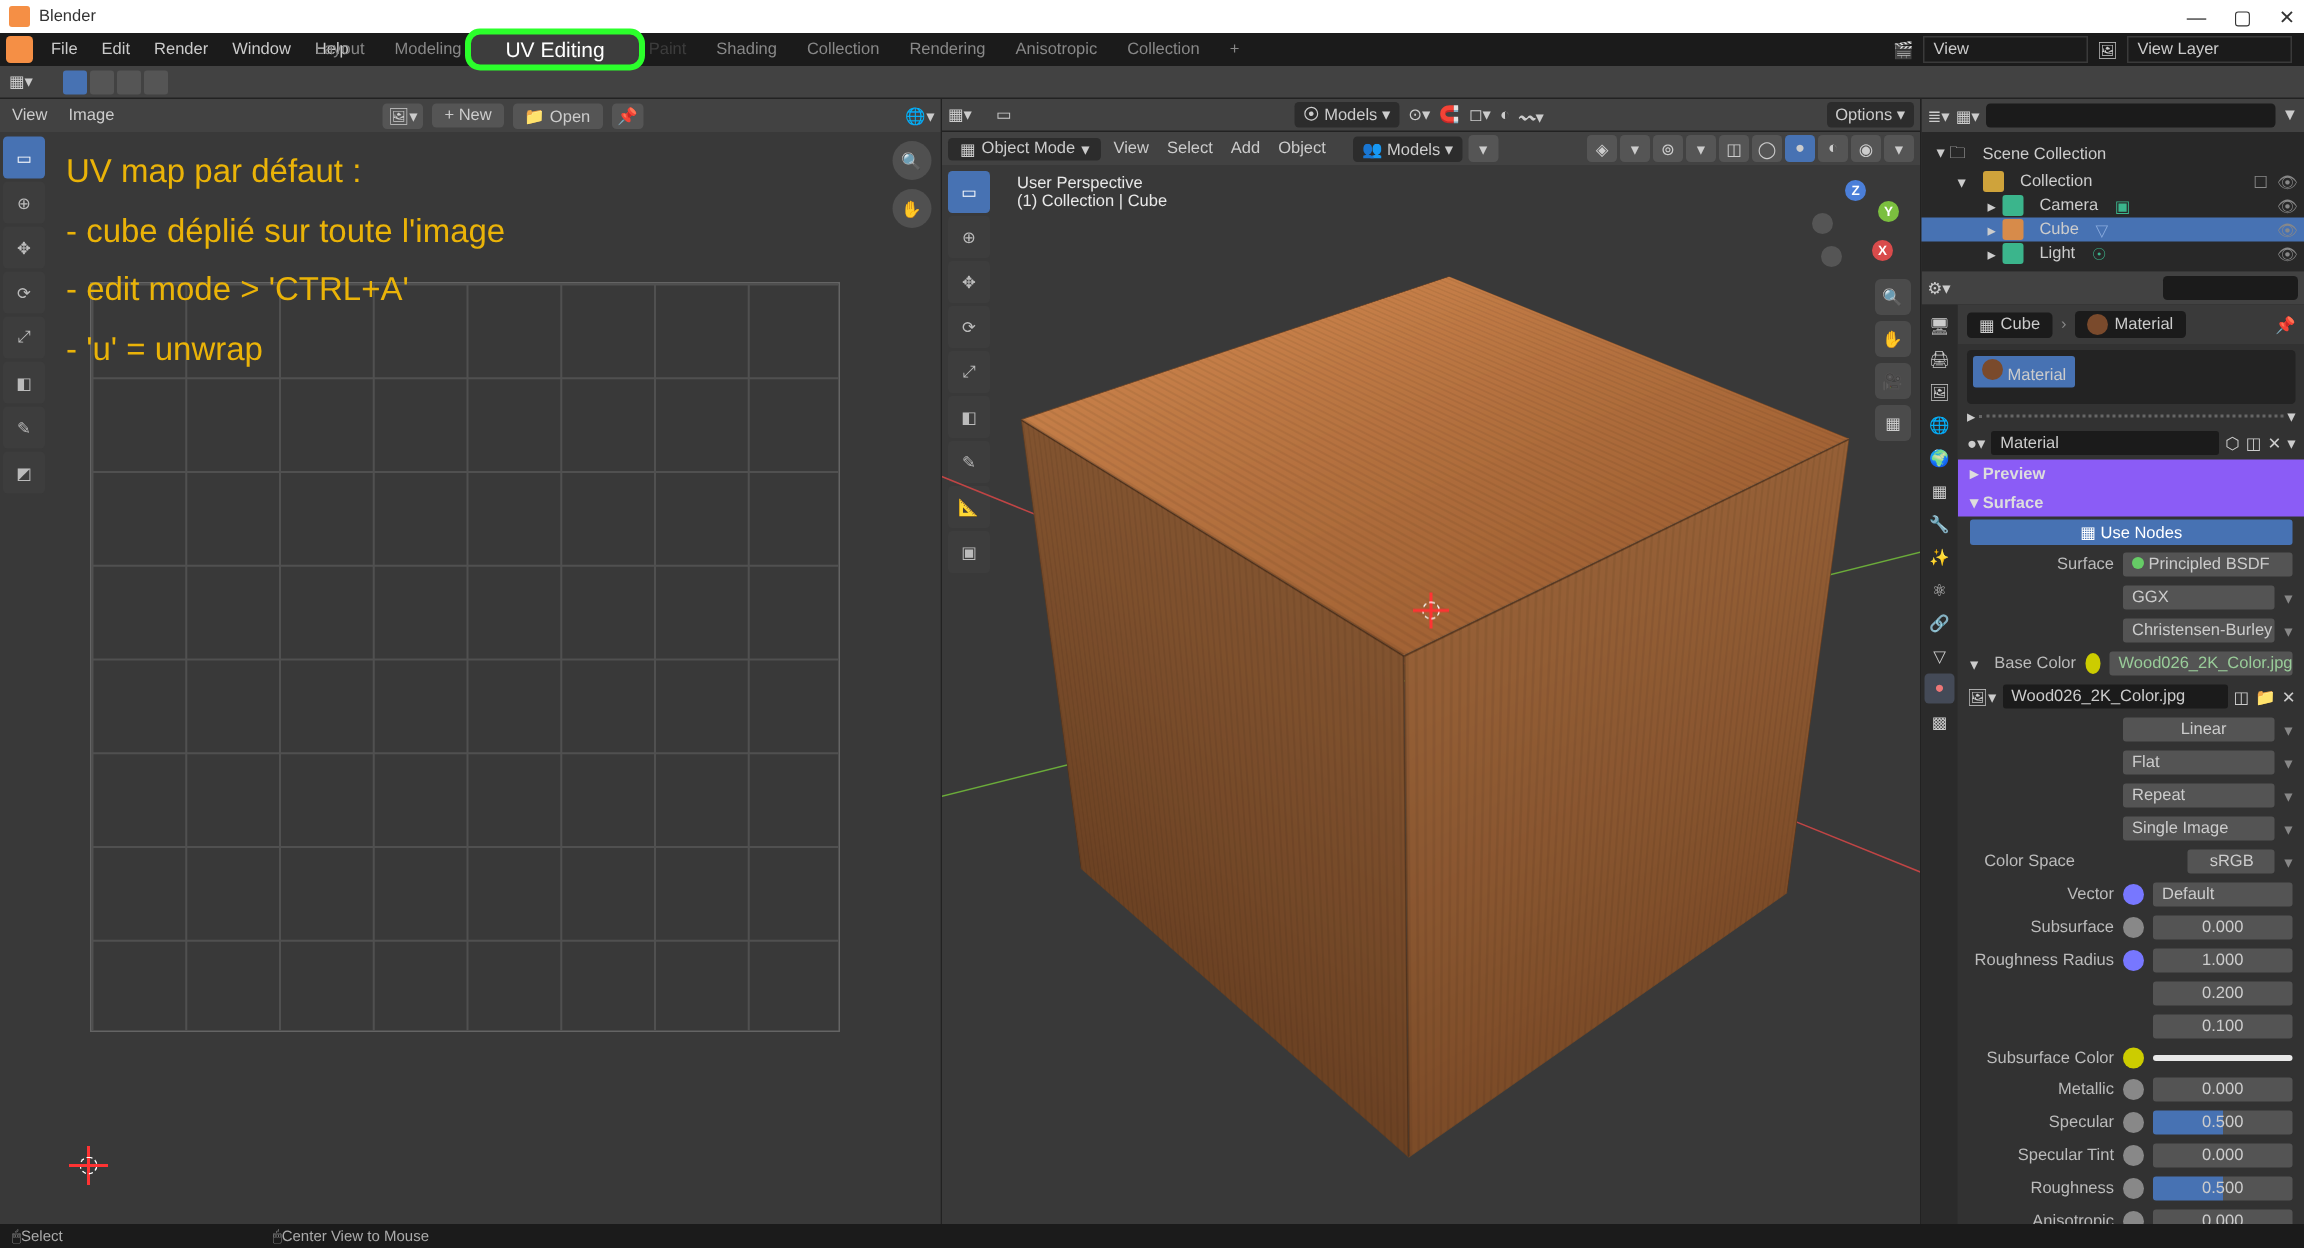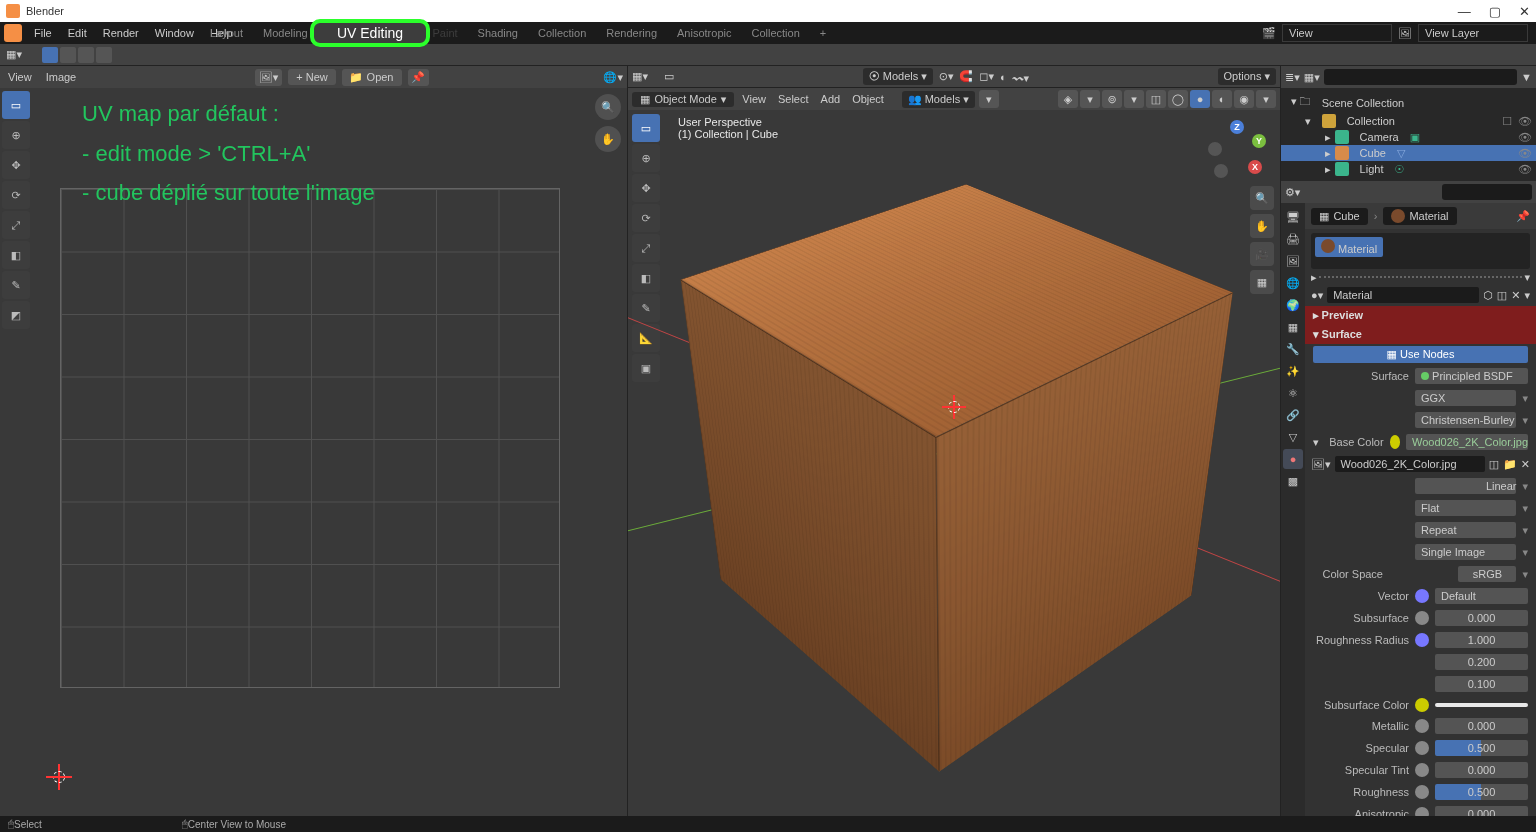--- a/index.html
+++ b/index.html
@@ -24,21 +24,21 @@
 .uv-header { background:#424242; height:22px; display:flex; align-items:center; padding:0 4px; gap:6px;}
 .uv-header .btn { background:#555; padding:2px 8px; border-radius:3px;}
 .uv-header .btn.sm { padding:2px 4px;}
 .uv-header .mitem { padding:0 4px; }
 .uv-body { flex:1; position:relative; background:#393939;}
 .uv-sidebar { position:absolute; left:2px; top:3px; width:28px; display:flex; flex-direction:column; gap:2px;}
 .uv-sidebar .tool { height:28px; background:#3d3d3d; border-radius:3px; display:flex; align-items:center; justify-content:center; color:#bbb;}
 .uv-sidebar .tool.active { background:#4772b3; color:#fff;}
 .uv-grid { position:absolute; left:60px; top:100px; width:500px; height:500px; border:1px solid #646464;}
 .uv-grid::before { content:""; position:absolute; inset:0; background-image:linear-gradient(#505050 1px, transparent 1px), linear-gradient(90deg,#505050 1px, transparent 1px); background-size:62.5px 62.5px;}
-.annot { position:absolute; font:22px/1.8 "Comic Sans MS", cursive; color:#22c55e; left:44px; top:6px; z-index:30;margin-left:38px;}
+.annot { position:absolute; font:22px/1.8 "Comic Sans MS", cursive; color:#eab308; left:44px; top:6px; z-index:30;}
 .cursor2d { position:absolute; left:46px; top:676px; width:26px; height:26px;}
 .cursor2d:before, .cursor2d:after { content:""; position:absolute; background:#f33;}
 .cursor2d:before { left:12px; top:0; width:2px; height:26px;}
 .cursor2d:after { top:12px; left:0; height:2px; width:26px;}
 .cursor2d .ring { position:absolute; left:7px; top:7px; width:12px; height:12px; border:1px dashed #fff; border-radius:50%;}
 .nav-dots { position:absolute; right:6px; top:6px; display:flex; flex-direction:column; gap:6px;}
 .nav-dots .d { width:26px; height:26px; background:#505050; border-radius:50%; display:flex; align-items:center; justify-content:center;}
 
 .vp-panel { flex:1; display:flex; flex-direction:column; position:relative;}
 .vp-header { background:#424242; height:22px; display:flex; align-items:center; padding:0 4px; gap:4px;}
@@ -96,21 +96,21 @@
 .prop-body { flex:1; overflow:auto; font-size:11px;}
 .prop-body .hdr { display:flex; align-items:center; padding:4px 6px; background:#3a3a3a; gap:6px;}
 .prop-body .pill { background:#1b1b1b; border-radius:3px; padding:2px 8px; display:flex; align-items:center; gap:4px;}
 .mat-list { background:#232323; margin:4px 6px 2px 6px; padding:4px; border-radius:3px; min-height:36px;}
 .mat-list .sel { background:#4772b3; border-radius:2px; padding:2px 6px; display:inline-block;}
 .panelrow { display:flex; align-items:center; padding:3px 8px; gap:6px;}
 .panelrow .lbl { width:96px; text-align:right; color:#bbb;}
 .val { background:#545454; border-radius:2px; padding:2px 0; flex:1; text-align:center;}
 .valblue { background:linear-gradient(to right,#4772b3 50%, #545454 50%);}
 .btn-wide { background:#4772b3; color:#fff; text-align:center; border-radius:2px; padding:2px 0; margin:2px 8px;}
-.section { background:#7f1d1d; padding:3px 8px; color:#ddd; font-weight:600;}
+.section { background:#8b5cf6; padding:3px 8px; color:#ddd; font-weight:600;}
 .browse { display:flex; align-items:center; gap:4px; padding:3px 6px;}
 .browse .pathfield { background:#1b1b1b; flex:1; border-radius:2px; padding:2px 6px;}
 .swatch { width:14px; height:14px; border-radius:50%; display:inline-block;}
 .dotlink { color:#9c9;}
 
 .statusbar { position:absolute; left:0; right:0; bottom:0; height:16px; background:#1b1b1b; color:#aaa; font-size:10px; display:flex; align-items:center; padding:0 8px;}
 .statusbar .right { margin-left:auto;}
 .opt-pill { background:#2c2c2c; border-radius:3px; padding:2px 6px;}
 .vdrop { color:#888;}
 </style>
@@ -195,22 +195,23 @@
         <div class="tool">✥</div>
         <div class="tool">⟳</div>
         <div class="tool">⤢</div>
         <div class="tool">◧</div>
         <div class="tool">✎</div>
         <div class="tool">◩</div>
       </div>
       <div class="uv-grid"></div>
       <div class="annot">
         <div>UV map par défaut :</div>
+        <div>- cube déplié sur toute l'image</div>
         <div>- edit mode &gt; 'CTRL+A'</div>
-        <div>- cube déplié sur toute l'image</div>
+        <div>- 'u' = unwrap</div>
       </div>
       <div class="cursor2d">
           <span class="ring"></span>
         </div>
       <div class="nav-dots">
         <div class="d">🔍</div>
         <div class="d">✋</div>
       </div>
     </div>
   </div>
@@ -399,21 +400,21 @@
         <div class="browse">
           <span>🖼▾</span>
           <div class="pathfield"><span>Wood026_2K_Color.jpg</span></div>
           <span>◫</span>
           <span>📁</span>
           <span>✕</span>
         </div>
 
         <div class="panelrow">
             <span class="lbl"></span>
-            <span class="val" style="text-align:right;padding-left:6px"><span>Linear</span></span>
+            <span class="val" style="text-align:center;padding-left:6px"><span>Linear</span></span>
             <span class="vdrop">▾</span>
           </div>
         <div class="panelrow">
             <span class="lbl"></span>
             <span class="val" style="text-align:left;padding-left:6px"><span>Flat</span></span>
             <span class="vdrop">▾</span>
           </div>
         <div class="panelrow">
             <span class="lbl"></span>
             <span class="val" style="text-align:left;padding-left:6px"><span>Repeat</span></span>

